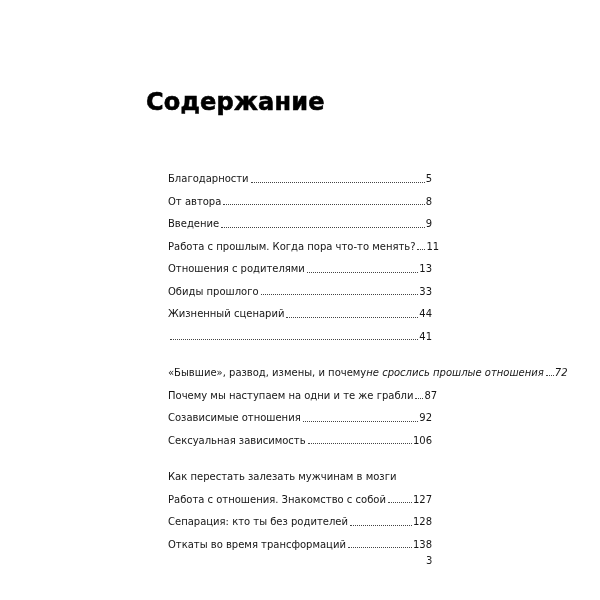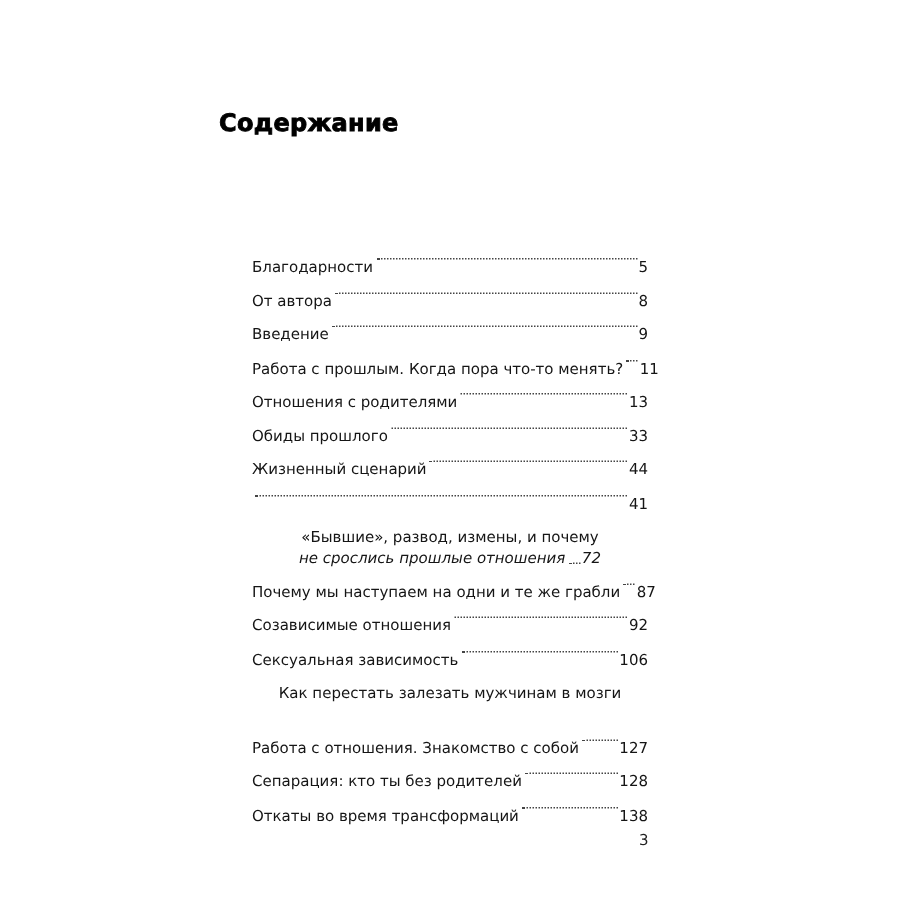--- a/index.html
+++ b/index.html
@@ -17,52 +17,52 @@
   }
   .page {
     position: absolute;
     left: 0; top: 0;
     width: 600px; height: 600px;
     background: #ffffff;
   }
   .title {
     position: absolute;
     left: 146px;
-    top: 72px;
+    top: 88px;
     font-family: "DejaVu Sans", sans-serif;
     font-weight: 900;
-    font-size: 16px;
+    font-size: 24px;
     letter-spacing: 0.2px;
     color: #000000;
     margin: 0;
     -webkit-text-stroke: 0.6px #000;
   }
   .toc {
     position: absolute;
     left: 168px;
     top: 172px;
     width: 264px;
     margin: 0;
     padding: 0;
     list-style: none;
   }
   .entry {
     display: flex;
-    align-items: flex-start;
+    align-items: flex-end;
     font-size: 10px;
     line-height: 13.5px;
     height: 13.5px;
     margin-bottom: 9px;
     color: #151515;
     white-space: nowrap;
   }
   .entry.two-line {
     height: 27px;
-    flex-direction: column;
-    align-items: center;
+    flex-direction: row;
+    align-items: flex-end;
     margin-bottom: 9.5px;
   }
   .entry .line1 {
     display: block;
     height: 13.5px;
   }
   .entry .line2 {
     display: flex;
     align-items: flex-end;
     height: 13.5px;

